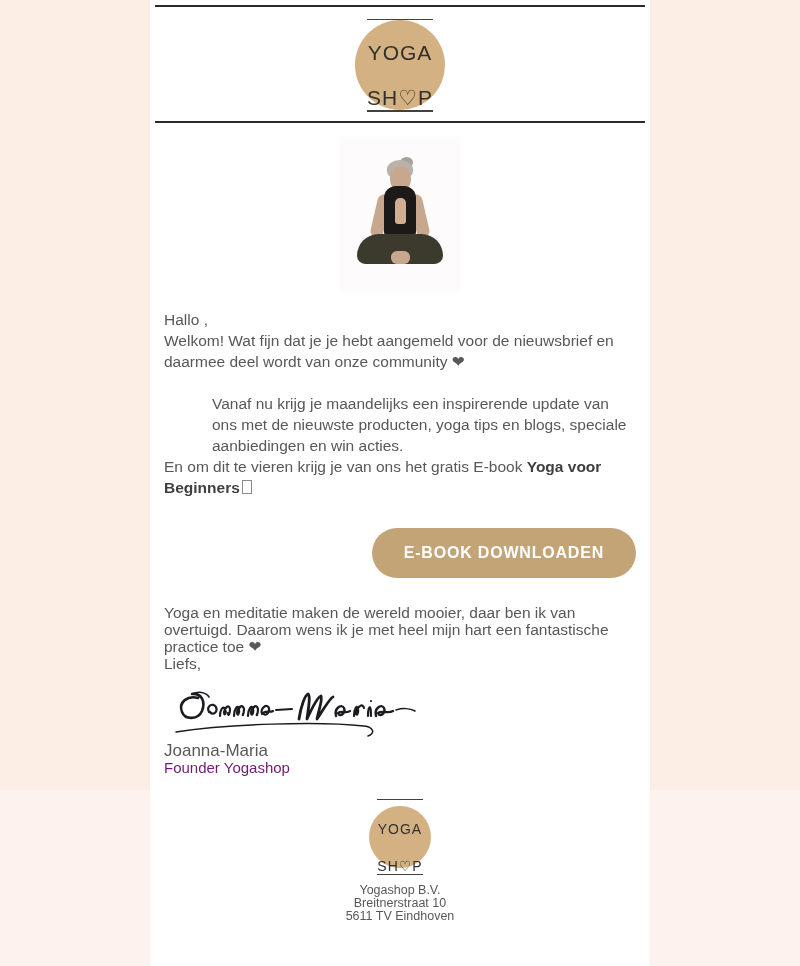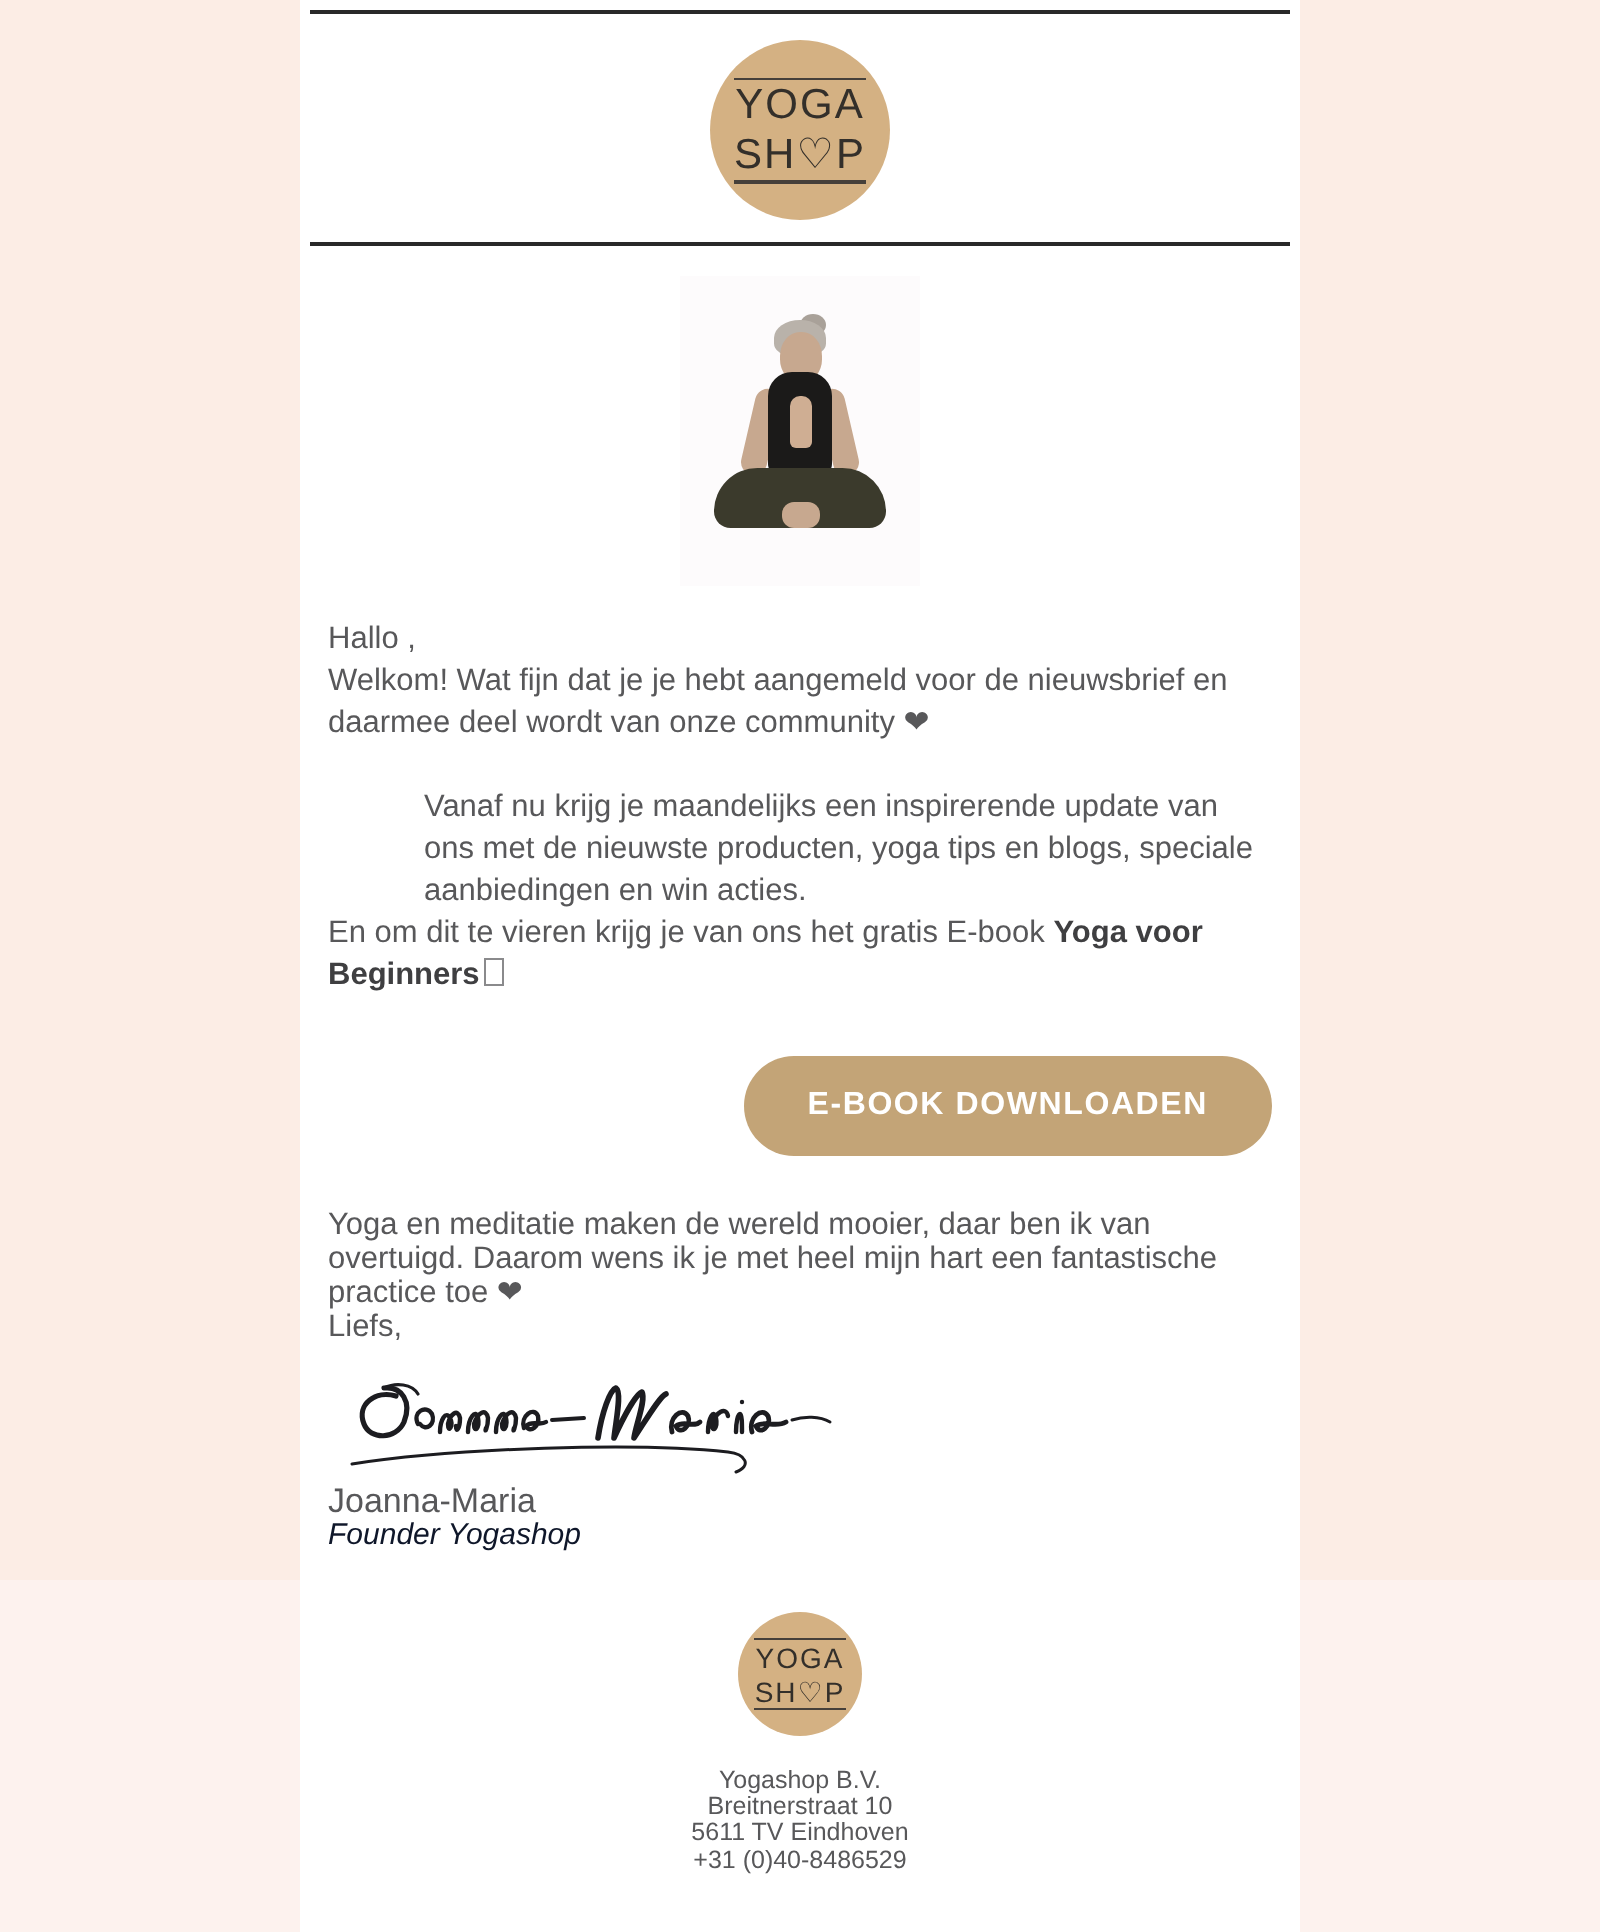--- a/index.html
+++ b/index.html
@@ -77,20 +77,21 @@
   .logo-sm .logo-bar { height: 1.2px; }
 
   .logo-word {
     font-family: "Liberation Sans", sans-serif;
     letter-spacing: 1px;
     color: #332f2a;
     white-space: nowrap;
     display: flex;
     align-items: center;
     justify-content: center;
+    margin-top: 20px;
   }
   .logo-lg .logo-word { font-size: 21px; padding: 2px 0; }
   .logo-sm .logo-word { font-size: 14px; padding: 1.5px 0; }
   .logo-lg .logo-word.second { font-size: 21px; }
 
   .heart-glyph { line-height: 1; }
 
   
   .hero-wrap {
     display: flex;
@@ -243,22 +244,21 @@
   .signature-svg { display: block; }
 
   .sign-name {
     font-size: 17px;
     color: #58585a;
     line-height: 17px;
     margin: 0;
   }
   .sign-title {
     font-size: 15px;
-    color: #0f172a;
-    font-style: italic;
+    color: #701a75;
     line-height: 17px;
     margin: 0;
   }
 
   
   .footer {
     padding: 30px 0 0;
     text-align: center;
   }
   .footer-logo-wrap {
@@ -366,17 +366,16 @@
                 <span class="heart-glyph">♡</span>
                 <span>P</span>
               </div>
             <div class="logo-bar"></div>
           </div>
         </div>
       </div>
       <p class="footer-line">Yogashop B.V.</p>
       <p class="footer-line">Breitnerstraat 10</p>
       <p class="footer-line">5611 TV Eindhoven</p>
-      <p class="footer-line">+31 (0)40-8486529</p>
     </div>
 
   </div>
 </div>
 
 </body></html>

